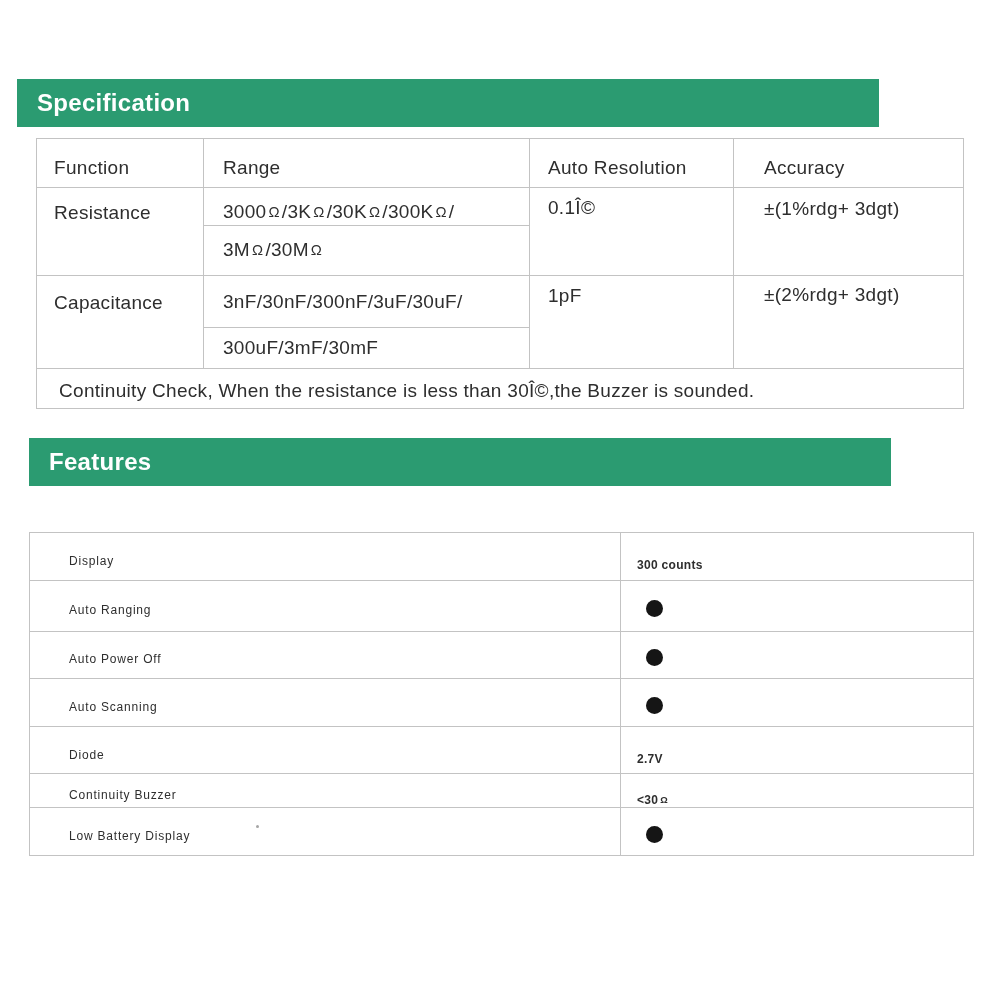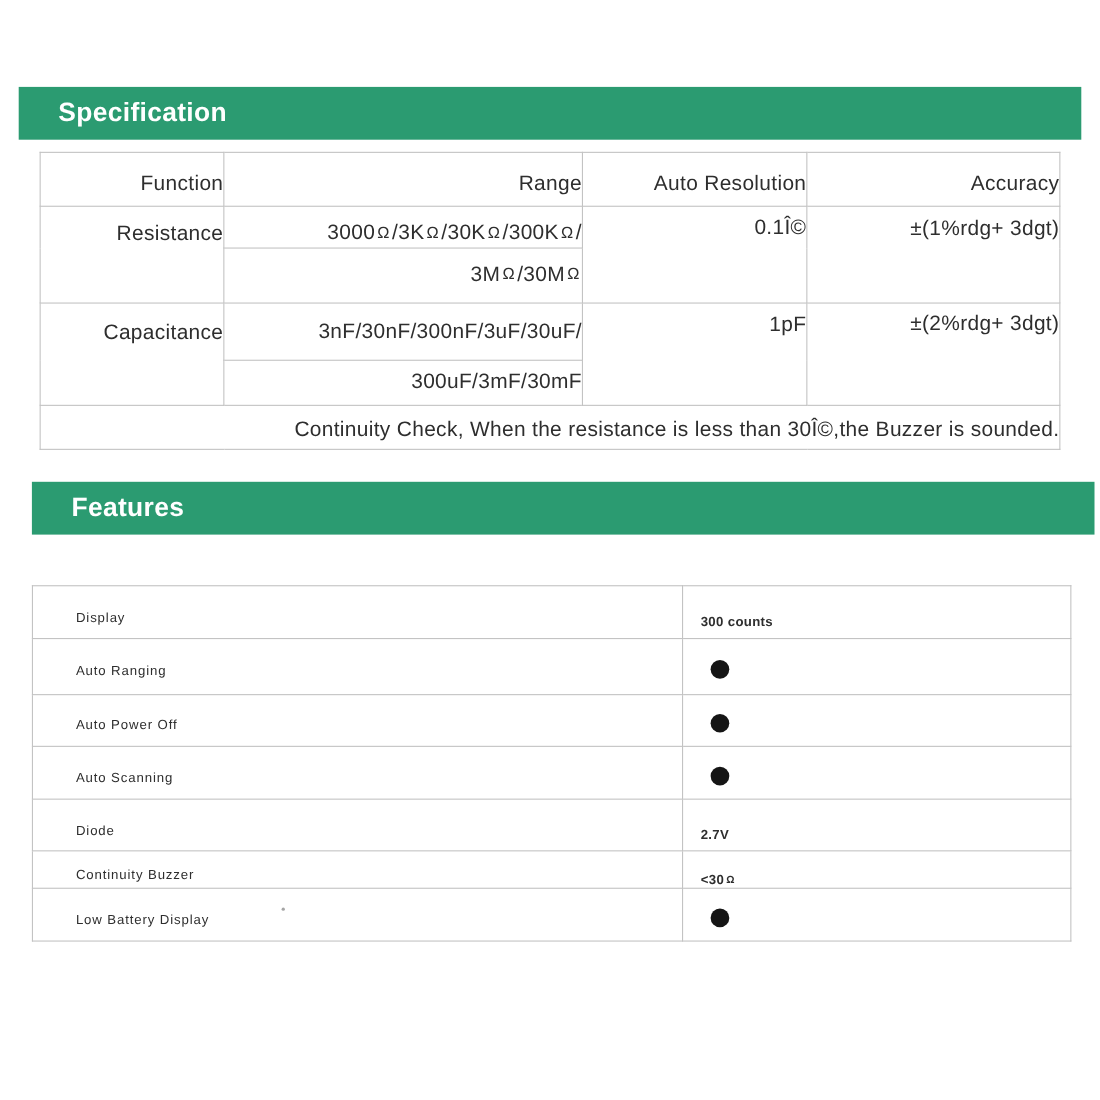--- a/index.html
+++ b/index.html
@@ -9,49 +9,49 @@
     position:relative;
     overflow:hidden;
     font-family:"Liberation Sans", sans-serif;
     color:#2e2e2e;
   }
 
   
   .section-bar {
     position:absolute;
     left:17px;
-    width:966px;
+    width:862px;
     height:48px;
     background:#2b9b71;
     color:#ffffff;
     font-size:24px;
     font-weight:bold;
     letter-spacing:0.3px;
     display:flex;
     align-items:center;
-    padding-left:36px;
+    padding-left:20px;
     box-sizing:border-box;
   }
   #bar-spec { top:79px; }
   #bar-feat { top:438px;margin-left:12px; }
 
   
   .spec-table {
     position:absolute;
     left:36px; top:138px;
     border-collapse:collapse;
     table-layout:fixed;
     font-size:19px;
     letter-spacing:0.3px;
     line-height:22px;
     color:#2e2e2e;
   }
   .spec-table td, .spec-table th {
     border:1px solid #c3c3c3;
-    text-align:right;
+    text-align:left;
     font-weight:normal;
     padding:0;
     vertical-align:middle;
     overflow:hidden;
     white-space:nowrap;
   }
   .spec-table th { padding-top:9px; }
   .c-fn { padding-left:17px !important; }
   .c-rg { padding-left:19px !important; }
   .c-br { padding-left:18px !important; }

